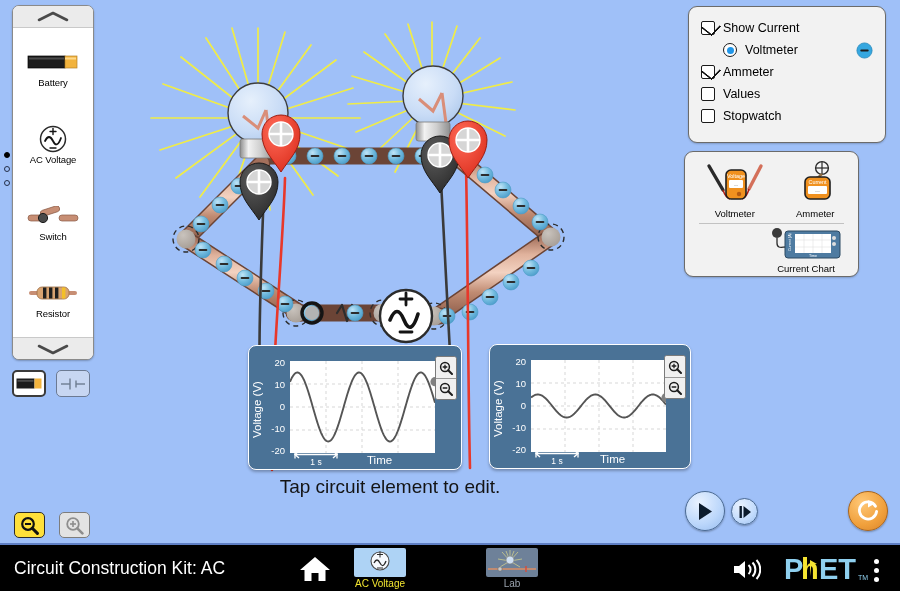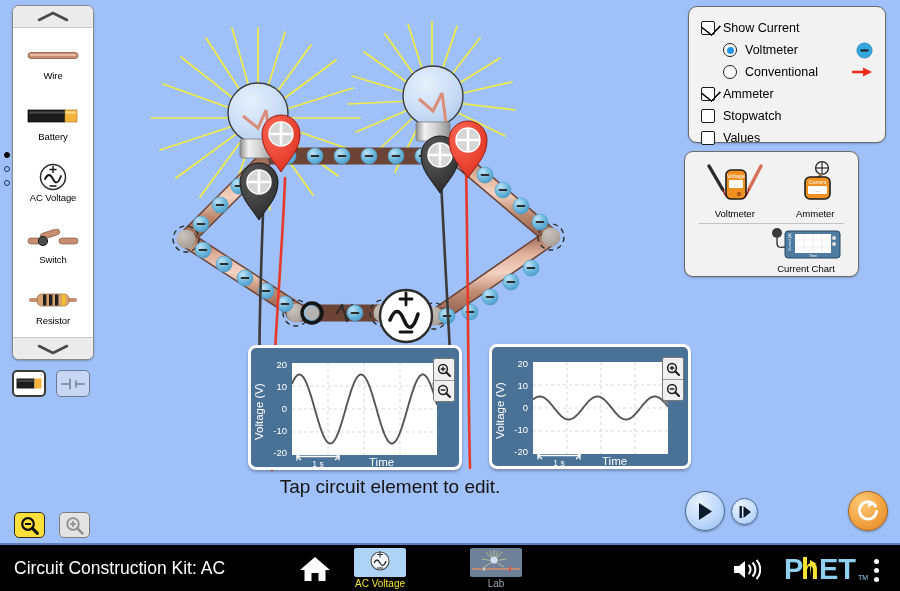--- a/index.html
+++ b/index.html
@@ -67,21 +67,21 @@
   .sensor-top { display: flex; justify-content: space-around; align-items: flex-end; padding: 8px 6px 0; }
   .sensor-item { display: flex; flex-direction: column; align-items: center; }
   .sensor-name { font-size: 9.5px; color: #000; margin-top: 2px; }
   .sdivider { height: 1px; background: #c2c2c2; margin: 4px 14px 0; }
   .sensor-bot { display: flex; justify-content: flex-end; padding: 3px 16px 0; }
 
   
   #circuit { position: absolute; left: 0; top: 0; width: 900px; height: 500px; pointer-events: none; }
 
   
-  .chart-box { position: absolute; background: #4a7296; border: 3px solid #ffffff;
+  .chart-box { position: absolute; background: #4a7296; border: 1px solid #ffffff;
                border-radius: 8px; box-shadow: 0 2px 3px rgba(0,0,0,.28); }
   #chart1 { left: 248px; top: 345px; width: 214px; height: 125px; }
   #chart2 { left: 489px; top: 344px; width: 202px; height: 125px; }
   .chart-inner { position: absolute; inset: 0; }
   .ylab { position: absolute; left: 2px; top: 22px; width: 16px; height: 84px;
           writing-mode: vertical-rl; transform: rotate(180deg);
           color: #fff; font-size: 11.5px; text-align: center; }
   .plot { position: absolute; background: #fff; }
   .ytick { position: absolute; color: #fff; font-size: 9.5px; text-align: right; width: 22px; }
   .xlab { position: absolute; color: #fff; font-size: 11.5px; }
@@ -365,29 +365,20 @@
 
   <div class="carousel">
     <div class="car-arrow top">
       <svg width="34" height="12" viewBox="0 0 34 12">
           <path d="M3 9 L17 2 L31 9" stroke="#4a4a4a" stroke-width="2.6" fill="none" stroke-linecap="round" stroke-linejoin="round"></path>
         </svg>
     </div>
 
     <div class="car-items">
 
-      <div class="car-item">
-        <div class="car-ico">
-          <svg width="52" height="12" viewBox="0 0 52 12">
-            <rect x="1" y="3.5" width="50" height="6" rx="3" fill="#c78e74" stroke="#8a5a46" stroke-width=".8"></rect>
-            <rect x="3" y="5" width="46" height="1.8" rx="1" fill="#eec3ae"></rect>
-          </svg>
-        </div>
-        <div class="car-label">Wire</div>
-      </div>
 
       <div class="car-item">
         <div class="car-ico">
           <svg width="52" height="18" viewBox="0 0 52 18">
             <rect x="1" y="3" width="37" height="12" fill="#1c1c1c" stroke="#000" stroke-width=".7"></rect>
             <rect x="2" y="4.5" width="35" height="2" fill="#4a4a4a"></rect>
             <rect x="38" y="3" width="12" height="12" fill="#f2b33d" stroke="#b5822a" stroke-width=".7"></rect>
             <rect x="38" y="4.5" width="11" height="2" fill="#ffd98a"></rect>
           </svg>
         </div>
@@ -476,41 +467,31 @@
     <div class="crow indent">
       <div class="rb on"></div>
       <span class="clabel">Voltmeter</span>
       <span class="tag">
         <svg width="17" height="17" viewBox="0 0 17 17">
           <circle cx="8.5" cy="8.5" r="7.6" fill="#35a7e0" stroke="#2789bb" stroke-width=".8"></circle>
           <rect x="4.3" y="7.5" width="8.4" height="2" rx="1" fill="#1d1d1d"></rect>
         </svg>
       </span>
     </div>
-    <div class="crow indent">
-      <div class="rb"></div>
-      <span class="clabel">Conventional</span>
-      <span class="tag">
-        <svg width="22" height="12" viewBox="0 0 22 12">
-          <line x1="1" y1="6" x2="14" y2="6" stroke="#ec2b1c" stroke-width="2.6"></line>
-          <path d="M12 1.5 L21 6 L12 10.5 Z" fill="#ec2b1c"></path>
-        </svg>
-      </span>
-    </div>
     <div class="crow">
       <div class="cb on"></div>
       <span class="clabel">Ammeter</span>
     </div>
     <div class="crow">
       <div class="cb"></div>
-      <span class="clabel">Stopwatch</span>
+      <span class="clabel">Values</span>
     </div>
     <div class="crow">
       <div class="cb"></div>
-      <span class="clabel">Values</span>
+      <span class="clabel">Stopwatch</span>
     </div>
   </div>
 
   <div class="panel" id="sensor-panel">
     <div class="sensor-top">
 
       <div class="sensor-item">
         <svg width="68" height="46" viewBox="0 0 68 46">
           <path d="M8 6 L22 30" stroke="#2a2a2a" stroke-width="3.4" stroke-linecap="round"></path>
           <path d="M22 30 C24 36, 26 38, 29 39" stroke="#b11c12" stroke-width="1.5" fill="none"></path>
@@ -724,21 +705,21 @@
               <line x1="23" y1="6.5" x2="29" y2="6.5"></line>
               <line x1="26" y1="3.5" x2="26" y2="9.5"></line>
               <line x1="23" y1="20" x2="29" y2="20"></line>
             </g>
         </svg>
       </div>
       <div class="navtab-label" style="color:#f2e530;">AC Voltage</div>
     </div>
 
 
-    <div class="navtab" style="left:468px;align-items:center;">
+    <div class="navtab" style="left:484px;align-items:center;">
       <div class="navthumb" style="background:#6e8199;">
         <svg width="52" height="29" viewBox="0 0 52 29">
           <g stroke="#e6e08a" stroke-width=".8" opacity=".8">
             <line x1="24" y1="13" x2="24" y2="2"></line>
               <line x1="24" y1="13" x2="32" y2="4"></line>
             <line x1="24" y1="13" x2="16" y2="4"></line>
               <line x1="24" y1="13" x2="36" y2="11"></line>
             <line x1="24" y1="13" x2="12" y2="11"></line>
               <line x1="24" y1="13" x2="34" y2="19"></line>
             <line x1="24" y1="13" x2="14" y2="19"></line>

